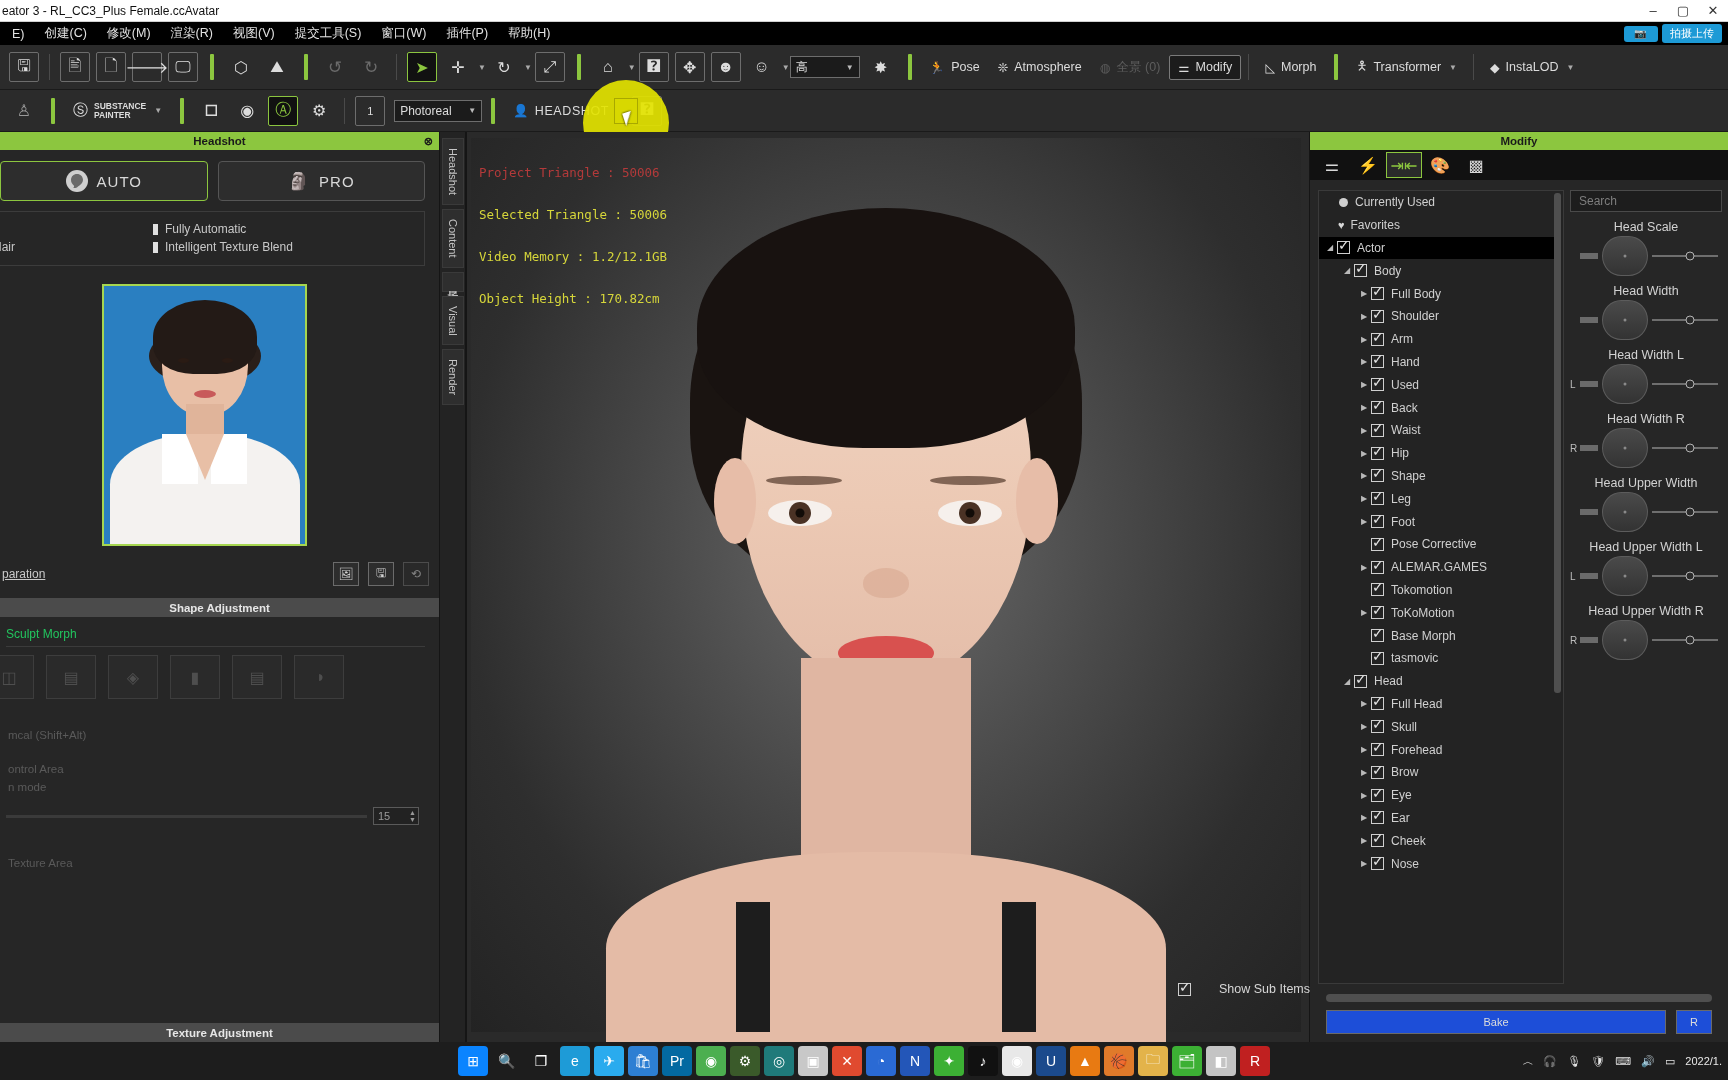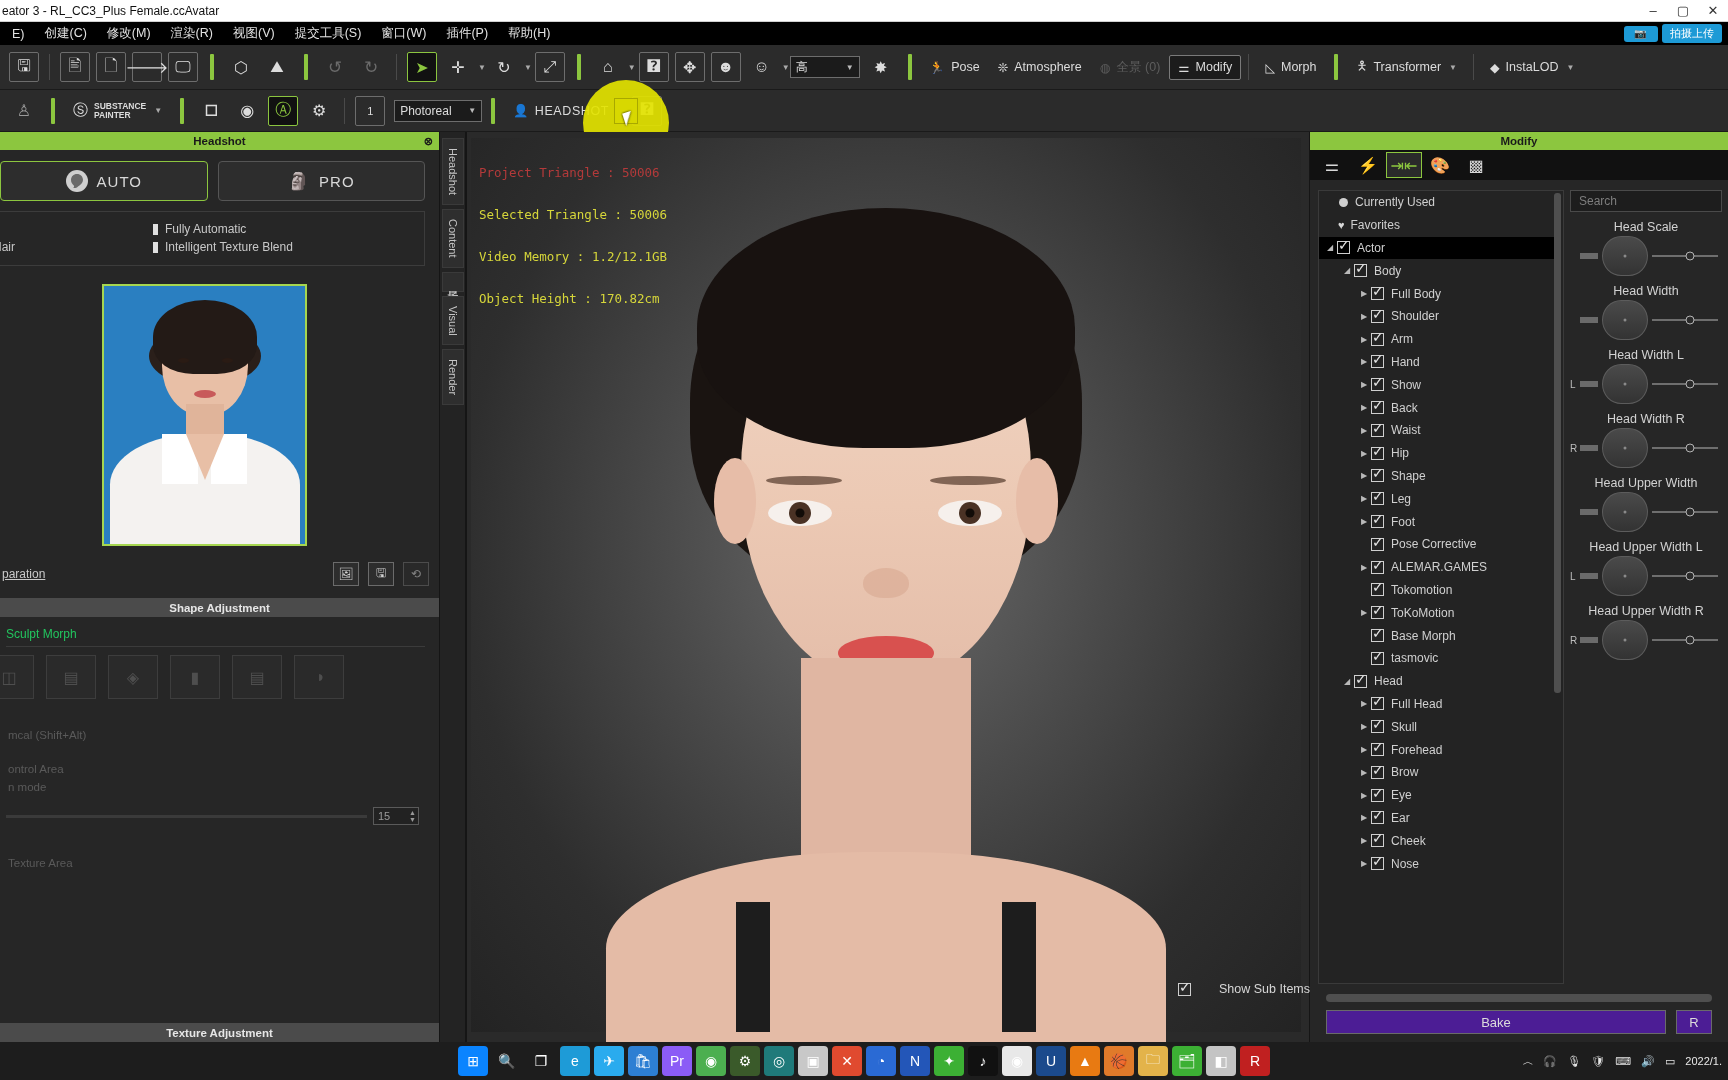--- a/index.html
+++ b/index.html
@@ -195,22 +195,22 @@
     position:relative; flex:none; }
   .sl-thumb::after{content:"";position:absolute;left:50%;top:50%;transform:translate(-50%,-50%);
     width:3px;height:3px;border-radius:50%;background:#8a8a8a;}
   .sl-minibar { width:18px; height:6px; background:#6a6a6a; margin-right:4px; }
   .sl-line { flex:1; height:2px; background:#6e6e6e; margin:0 4px; position:relative; }
   .sl-knob { position:absolute; left:58%; top:50%; transform:translate(-50%,-50%);
     width:9px; height:9px; border-radius:50%; background:#2a2a2a; border:1px solid #b5b5b5; }
   .rp-foot { padding:4px 8px 8px 8px; }
   .hscroll { height:8px; background:#4f4f4f; border-radius:4px; margin:0 8px 8px 8px; }
   .btn-row { display:flex; gap:10px; padding:0 8px; }
-  .gbtn { flex:1; height:24px; border:1px solid #6a6a6a; background:#4c1d95;
-    color:#dcdcdc; font-size:13px; display:flex; align-items:center; justify-content:center; }
+  .gbtn { flex:1; height:24px; border:1px solid #6a6a6a; background:#1d4ed8;
+    color:#dcdcdc; font-size:11px; display:flex; align-items:center; justify-content:center; }
   .subitems { display:flex; align-items:center; gap:21px; font-size:12.5px; color:#d6d6d6;
     padding:6px 0 0 10px; }
 
   
   .taskbar { position:absolute; left:0; right:0; bottom:0; height:38px; background:#1d1d1d;
     display:flex; align-items:center; }
   .tk-icons { display:flex; align-items:center; gap:4px; margin:0 auto; }
   .tki { width:30px; height:30px; border-radius:4px; display:flex; align-items:center;
     justify-content:center; font-size:14px; color:#fff; }
   .tray { position:absolute; right:6px; display:flex; align-items:center; gap:10px;
@@ -537,21 +537,21 @@
                 <span>Arm</span>
               </div>
               <div class="tnode" style="padding-left: 38px;">
                 <span class="tri">▶</span>
                 <span class="cbx on"></span>
                 <span>Hand</span>
               </div>
               <div class="tnode" style="padding-left: 38px;">
                 <span class="tri">▶</span>
                 <span class="cbx on"></span>
-                <span>Show</span>
+                <span>Used</span>
               </div>
               <div class="tnode" style="padding-left: 38px;">
                 <span class="tri">▶</span>
                 <span class="cbx on"></span>
                 <span>Back</span>
               </div>
               <div class="tnode" style="padding-left: 38px;">
                 <span class="tri">▶</span>
                 <span class="cbx on"></span>
                 <span>Waist</span>
@@ -755,21 +755,21 @@
   </div>
 
   <div class="taskbar">
     <div class="tk-icons" id="taskbar-host">
         <div class="tki" style="background: rgb(10, 132, 255);">⊞</div>
         <div class="tki">🔍</div>
         <div class="tki">❐</div>
         <div class="tki" style="background: rgb(30, 155, 215);">e</div>
         <div class="tki" style="background: rgb(42, 171, 238);">✈</div>
         <div class="tki" style="background: rgb(45, 127, 211);">🛍</div>
-        <div class="tki" style="background: #8b5cf6;">Pr</div>
+        <div class="tki" style="background: #0369a1;">Pr</div>
         <div class="tki" style="background: rgb(76, 175, 80);">◉</div>
         <div class="tki" style="background: rgb(58, 90, 42);">⚙</div>
         <div class="tki" style="background: rgb(31, 122, 122);">◎</div>
         <div class="tki" style="background: rgb(200, 200, 200);">▣</div>
         <div class="tki" style="background: rgb(224, 74, 47);">✕</div>
         <div class="tki" style="background: rgb(42, 106, 212);">◔</div>
         <div class="tki" style="background: rgb(35, 86, 184);">N</div>
         <div class="tki" style="background: rgb(60, 176, 52);">✦</div>
         <div class="tki" style="background: rgb(17, 17, 17);">♪</div>
         <div class="tki" style="background: rgb(232, 232, 232);">◉</div>

